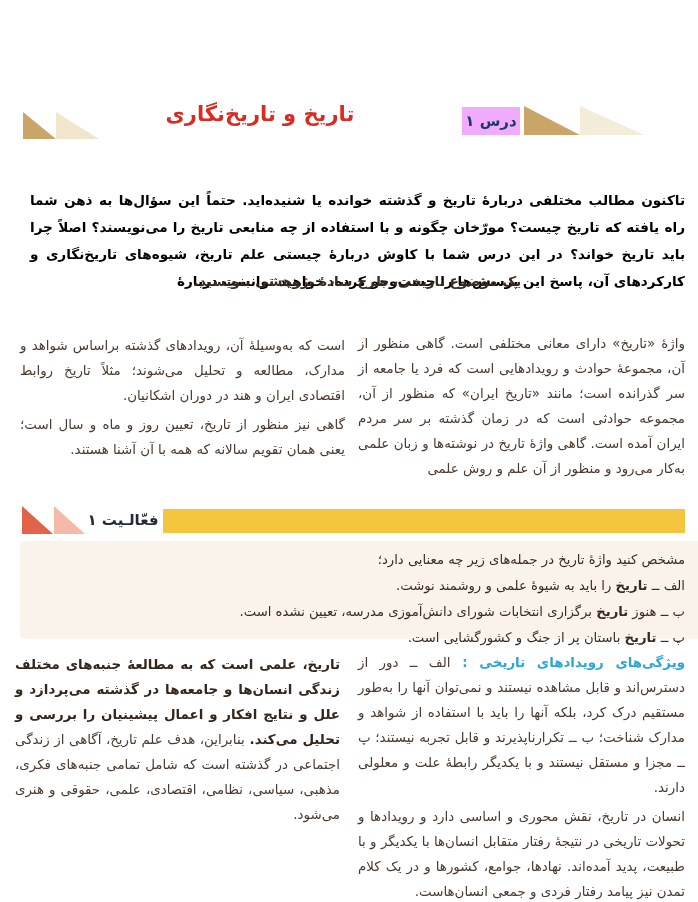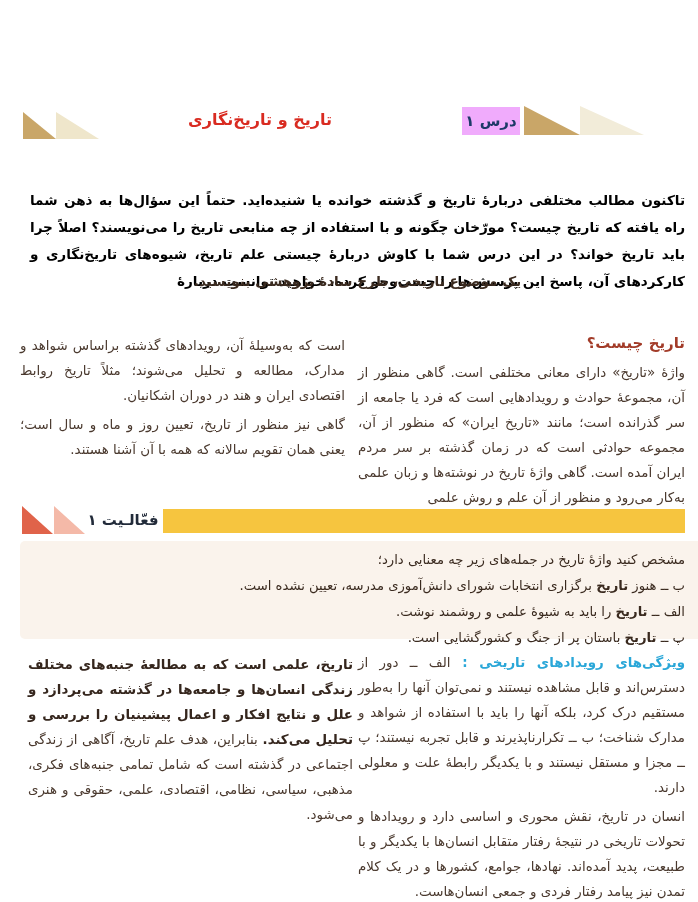--- a/index.html
+++ b/index.html
@@ -18,40 +18,40 @@
     font-size:15px;font-weight:bold;
     display:flex;align-items:center;justify-content:center;
   }
   .tri{position:absolute;clip-path:polygon(0 0,100% 100%,0 100%);}
   .tri-dark-r {left:524px;top:106px;width:56px;height:29px;background:#c9a668;}
   .tri-light-r{left:580px;top:106px;width:64px;height:29px;background:#f2ecd9;}
   .tri-dark-l {left:23px;top:112px;width:33px;height:27px;background:#c9a668;}
   .tri-light-l{left:56px;top:112px;width:43px;height:27px;background:#efe6cb;}
   .page-title{
     position:absolute;left:120px;top:102px;width:280px;
-    text-align:center;color:#d92b21;font-size:16px;font-weight:bold;margin-top:8px;
+    text-align:center;color:#d92b21;font-size:21px;font-weight:bold;
   }
   
   .intro{
     position:absolute;left:30px;top:187px;width:655px;
     color:#000000;font-weight:bold;font-size:13.6px;line-height:27px;
     text-align:justify;
   }
   .intro-last{
     position:absolute;left:30px;top:268px;width:655px;
     color:#3a2a1f;font-weight:bold;font-size:13.6px;line-height:27px;
     text-align:center;
   }
   
   .col{position:absolute;color:#4a392e;font-size:13.4px;line-height:25px;text-align:justify;}
   .col p{margin:0 0 4px 0;}
   .sec1-right{left:358px;top:331px;width:327px;}
   .sec1-left {left:20px; top:333px;width:325px;}
   .sec2-right{left:358px;top:650px;width:327px;}
-  .sec2-left {left:28px; top:652px;width:325px;}
+  .sec2-left {left:15px; top:652px;width:325px;}
   .heading-red{color:#a23b28;font-weight:bold;font-size:15px;margin:0 0 8px 0;}
   .heading-blue{color:#2aa7d8;font-weight:bold;}
   .bold-brown{font-weight:bold;color:#35261d;}
   
   .act-tri-red {left:22px;top:506px;width:31px;height:28px;background:#e0634a;}
   .act-tri-pink{left:54px;top:506px;width:31px;height:28px;background:#f4b9a8;}
   .activity-label{
     position:absolute;left:84px;top:506px;width:78px;height:28px;
     color:#222b3a;font-size:15px;font-weight:bold;
     display:flex;align-items:center;justify-content:center;
@@ -76,37 +76,36 @@
   <div class="lesson-badge">درس ۱</div>
 
   <div class="page-title">تاریخ و تاریخ‌نگاری</div>
   <div class="tri tri-dark-l"></div>
   <div class="tri tri-light-l"></div>
 
   <div class="intro">تاکنون مطالب مختلفی دربارهٔ تاریخ و گذشته خوانده یا شنیده‌اید. حتماً این سؤال‌ها به ذهن شما راه یافته که تاریخ چیست؟ مورّخان چگونه و با استفاده از چه منابعی تاریخ را می‌نویسند؟ اصلاً چرا باید تاریخ خواند؟ در این درس شما با کاوش دربارهٔ چیستی علم تاریخ، شیوه‌های تاریخ‌نگاری و کارکردهای آن، پاسخ این پرسش‌ها را جست‌وجو کرده، خواهید توانست دربارهٔ</div>
   <div class="intro-last">یک موضوع تاریخی، طرح سادهٔ پژوهشی بنویسید.</div>
 
   <div class="col sec1-right">
-    <p class="heading-red">تاریخ چیست؟</p>
     <p>واژهٔ «تاریخ» دارای معانی مختلفی است. گاهی منظور از آن، مجموعهٔ حوادث و رویدادهایی است که فرد یا جامعه از سر گذرانده است؛ مانند «تاریخ ایران» که منظور از آن، مجموعه حوادثی است که در زمان گذشته بر سر مردم ایران آمده است. گاهی واژهٔ تاریخ در نوشته‌ها و زبان علمی به‌کار می‌رود و منظور از آن علم و روش علمی</p>
   </div>
   <div class="col sec1-left">
     <p>است که به‌وسیلهٔ آن، رویدادهای گذشته براساس شواهد و مدارک، مطالعه و تحلیل می‌شوند؛ مثلاً تاریخ روابط اقتصادی ایران و هند در دوران اشکانیان.</p>
     <p>گاهی نیز منظور از تاریخ، تعیین روز و ماه و سال است؛ یعنی همان تقویم سالانه که همه با آن آشنا هستند.</p>
   </div>
 
   <div class="tri act-tri-red"></div>
   <div class="tri act-tri-pink"></div>
   <div class="activity-label">فعّالـیت ۱</div>
   <div class="yellow-bar"></div>
 
   <div class="activity-box">
     <div>مشخص کنید واژهٔ تاریخ در جمله‌های زیر چه معنایی دارد؛</div>
+    <div><span>الف ــ </span><span class="kw">تاریخ</span><span> را باید به شیوهٔ علمی و روشمند نوشت.</span></div>
     <div><span>ب ــ هنوز </span><span class="kw">تاریخ</span><span> برگزاری انتخابات شورای دانش‌آموزی مدرسه، تعیین نشده است.</span></div>
-    <div><span>الف ــ </span><span class="kw">تاریخ</span><span> را باید به شیوهٔ علمی و روشمند نوشت.</span></div>
     <div><span>پ ــ </span><span class="kw">تاریخ</span><span> باستان پر از جنگ و کشورگشایی است.</span></div>
   </div>
 
   <div class="col sec2-right">
     <p><span class="heading-blue">ویژگی‌های رویدادهای تاریخی : </span><span>الف ــ دور از دسترس‌اند و قابل مشاهده نیستند و نمی‌توان آنها را به‌طور مستقیم درک کرد، بلکه آنها را باید با استفاده از شواهد و مدارک شناخت؛ ب ــ تکرارناپذیرند و قابل تجربه نیستند؛ پ ــ مجزا و مستقل نیستند و با یکدیگر رابطهٔ علت و معلولی دارند.</span></p>
     <p>انسان در تاریخ، نقش محوری و اساسی دارد و رویدادها و تحولات تاریخی در نتیجهٔ رفتار متقابل انسان‌ها با یکدیگر و با طبیعت، پدید آمده‌اند. نهادها، جوامع، کشورها و در یک کلام تمدن نیز پیامد رفتار فردی و جمعی انسان‌هاست.</p>
   </div>
   <div class="col sec2-left">
     <p><span class="bold-brown">تاریخ، علمی است که به مطالعهٔ جنبه‌های مختلف زندگی انسان‌ها و جامعه‌ها در گذشته می‌پردازد و علل و نتایج افکار و اعمال پیشینیان را بررسی و تحلیل می‌کند. </span><span>بنابراین، هدف علم تاریخ، آگاهی از زندگی اجتماعی در گذشته است که شامل تمامی جنبه‌های فکری، مذهبی، سیاسی، نظامی، اقتصادی، علمی، حقوقی و هنری می‌شود.</span></p>
   </div>

